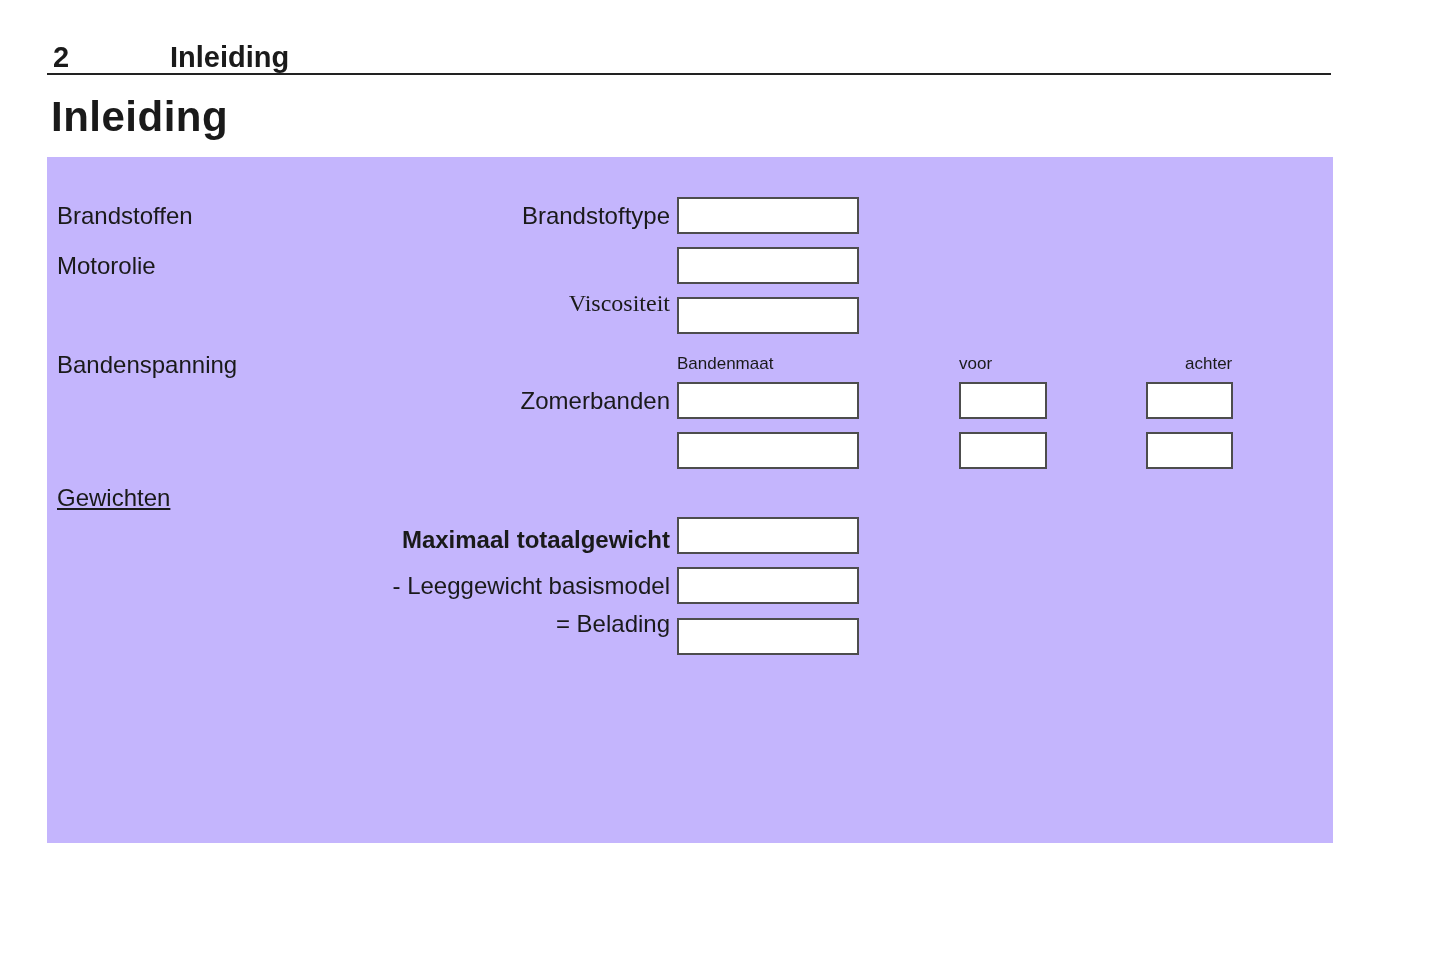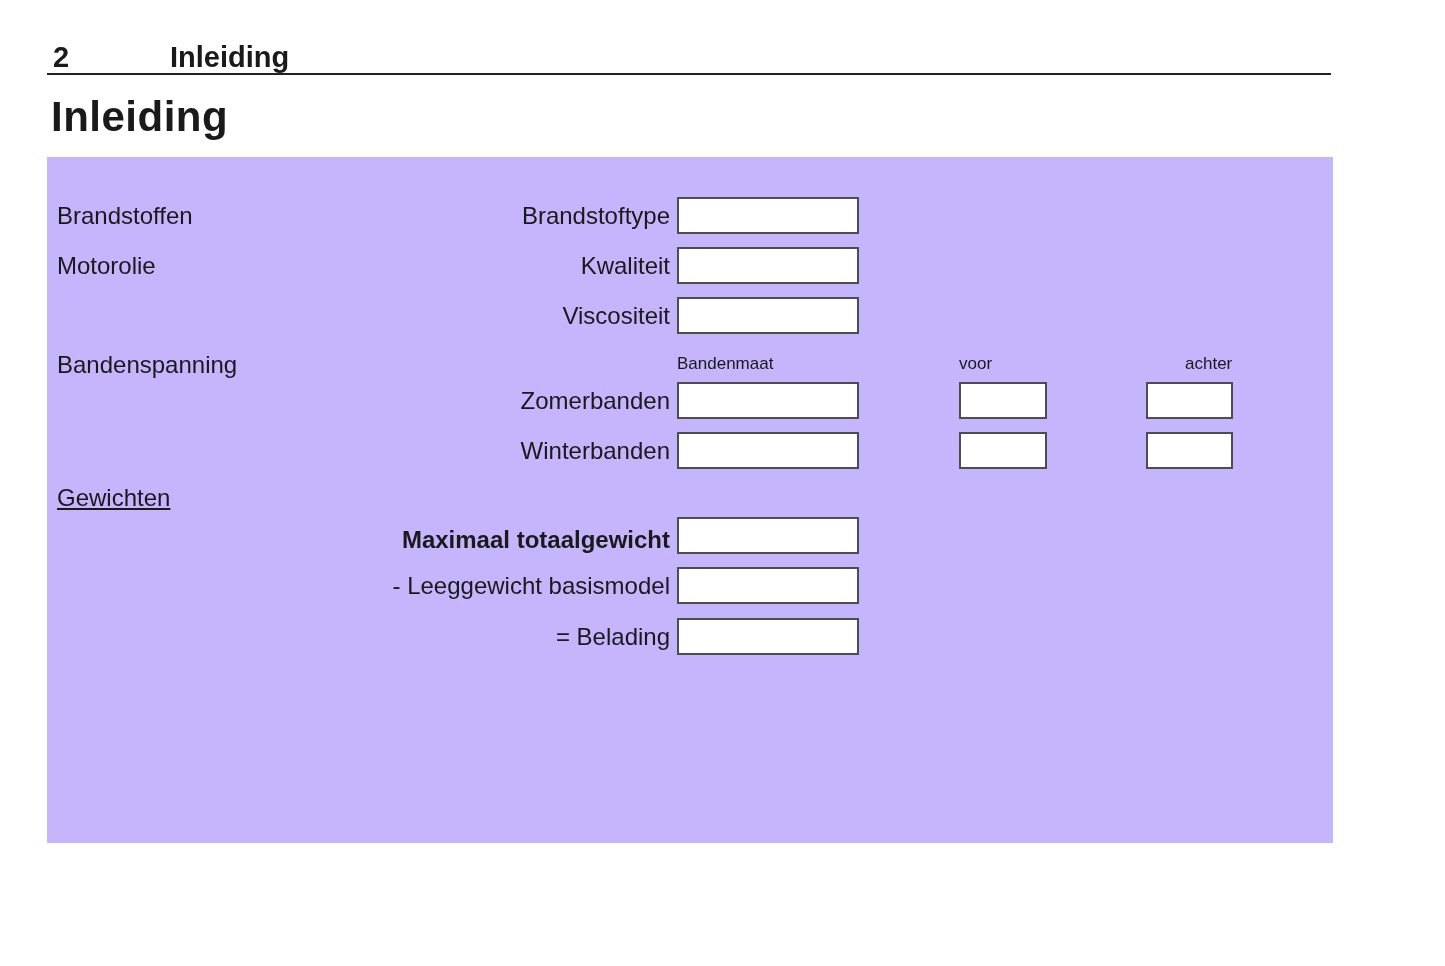--- a/index.html
+++ b/index.html
@@ -110,43 +110,41 @@
   <div class="panel">
 
     <div class="lbl sec-lbl" style="top:40px;">Brandstoffen</div>
     <div class="lbl sec-lbl" style="top:90px;">Motorolie</div>
     <div class="lbl sec-lbl" style="top:195px; line-height:26px;">Bandenspanning</div>
     <div class="lbl sec-lbl" style="top:322px;text-decoration:underline;">Gewichten</div>
 
     <div class="lbl fld-lbl" style="top:40px;">Brandstoftype</div>
     <input class="box box-main" style="top: 40px;" type="text" value="">
 
-    <div class="lbl fld-lbl" style="top:90px;">Kwaliteit</div>
     <input class="box box-main" style="top: 90px;" type="text" value="">
 
-    <div class="lbl fld-lbl" style="top:140px;">Viscositeit</div>
+    <div class="lbl fld-lbl" style="top:128px;font-family:Liberation Serif, serif;">Viscositeit</div>
     <input class="box box-main" style="top: 140px;" type="text" value="">
 
     <div class="col-hdr" style="left:630px;">Bandenmaat</div>
     <div class="col-hdr" style="left:912px;">voor</div>
     <div class="col-hdr" style="left:1099px;margin-left:39px;">achter</div>
 
     <div class="lbl fld-lbl" style="top:225px;">Zomerbanden</div>
     <input class="box box-main" style="top: 225px;" type="text" value="">
     <input class="box box-front" style="top: 225px;" type="text" value="">
     <input class="box box-rear" style="top: 225px;" type="text" value="">
 
-    <div class="lbl fld-lbl" style="top:275px;">Winterbanden</div>
     <input class="box box-main" style="top: 275px;" type="text" value="">
     <input class="box box-front" style="top: 275px;" type="text" value="">
     <input class="box box-rear" style="top: 275px;" type="text" value="">
 
     <div class="lbl fld-lbl" style="top:364px;font-weight:bold;">Maximaal totaalgewicht</div>
     <input class="box box-main" style="top: 360px;" type="text" value="">
 
     <div class="lbl fld-lbl" style="top:410px;">- Leeggewicht basismodel</div>
     <input class="box box-main" style="top: 410px;" type="text" value="">
 
-    <div class="lbl fld-lbl" style="top:461px;">= Belading</div>
+    <div class="lbl fld-lbl" style="top:448px;">= Belading</div>
     <input class="box box-main" style="top: 461px;" type="text" value="">
 
   </div>
 </div>
 
 </body></html>

